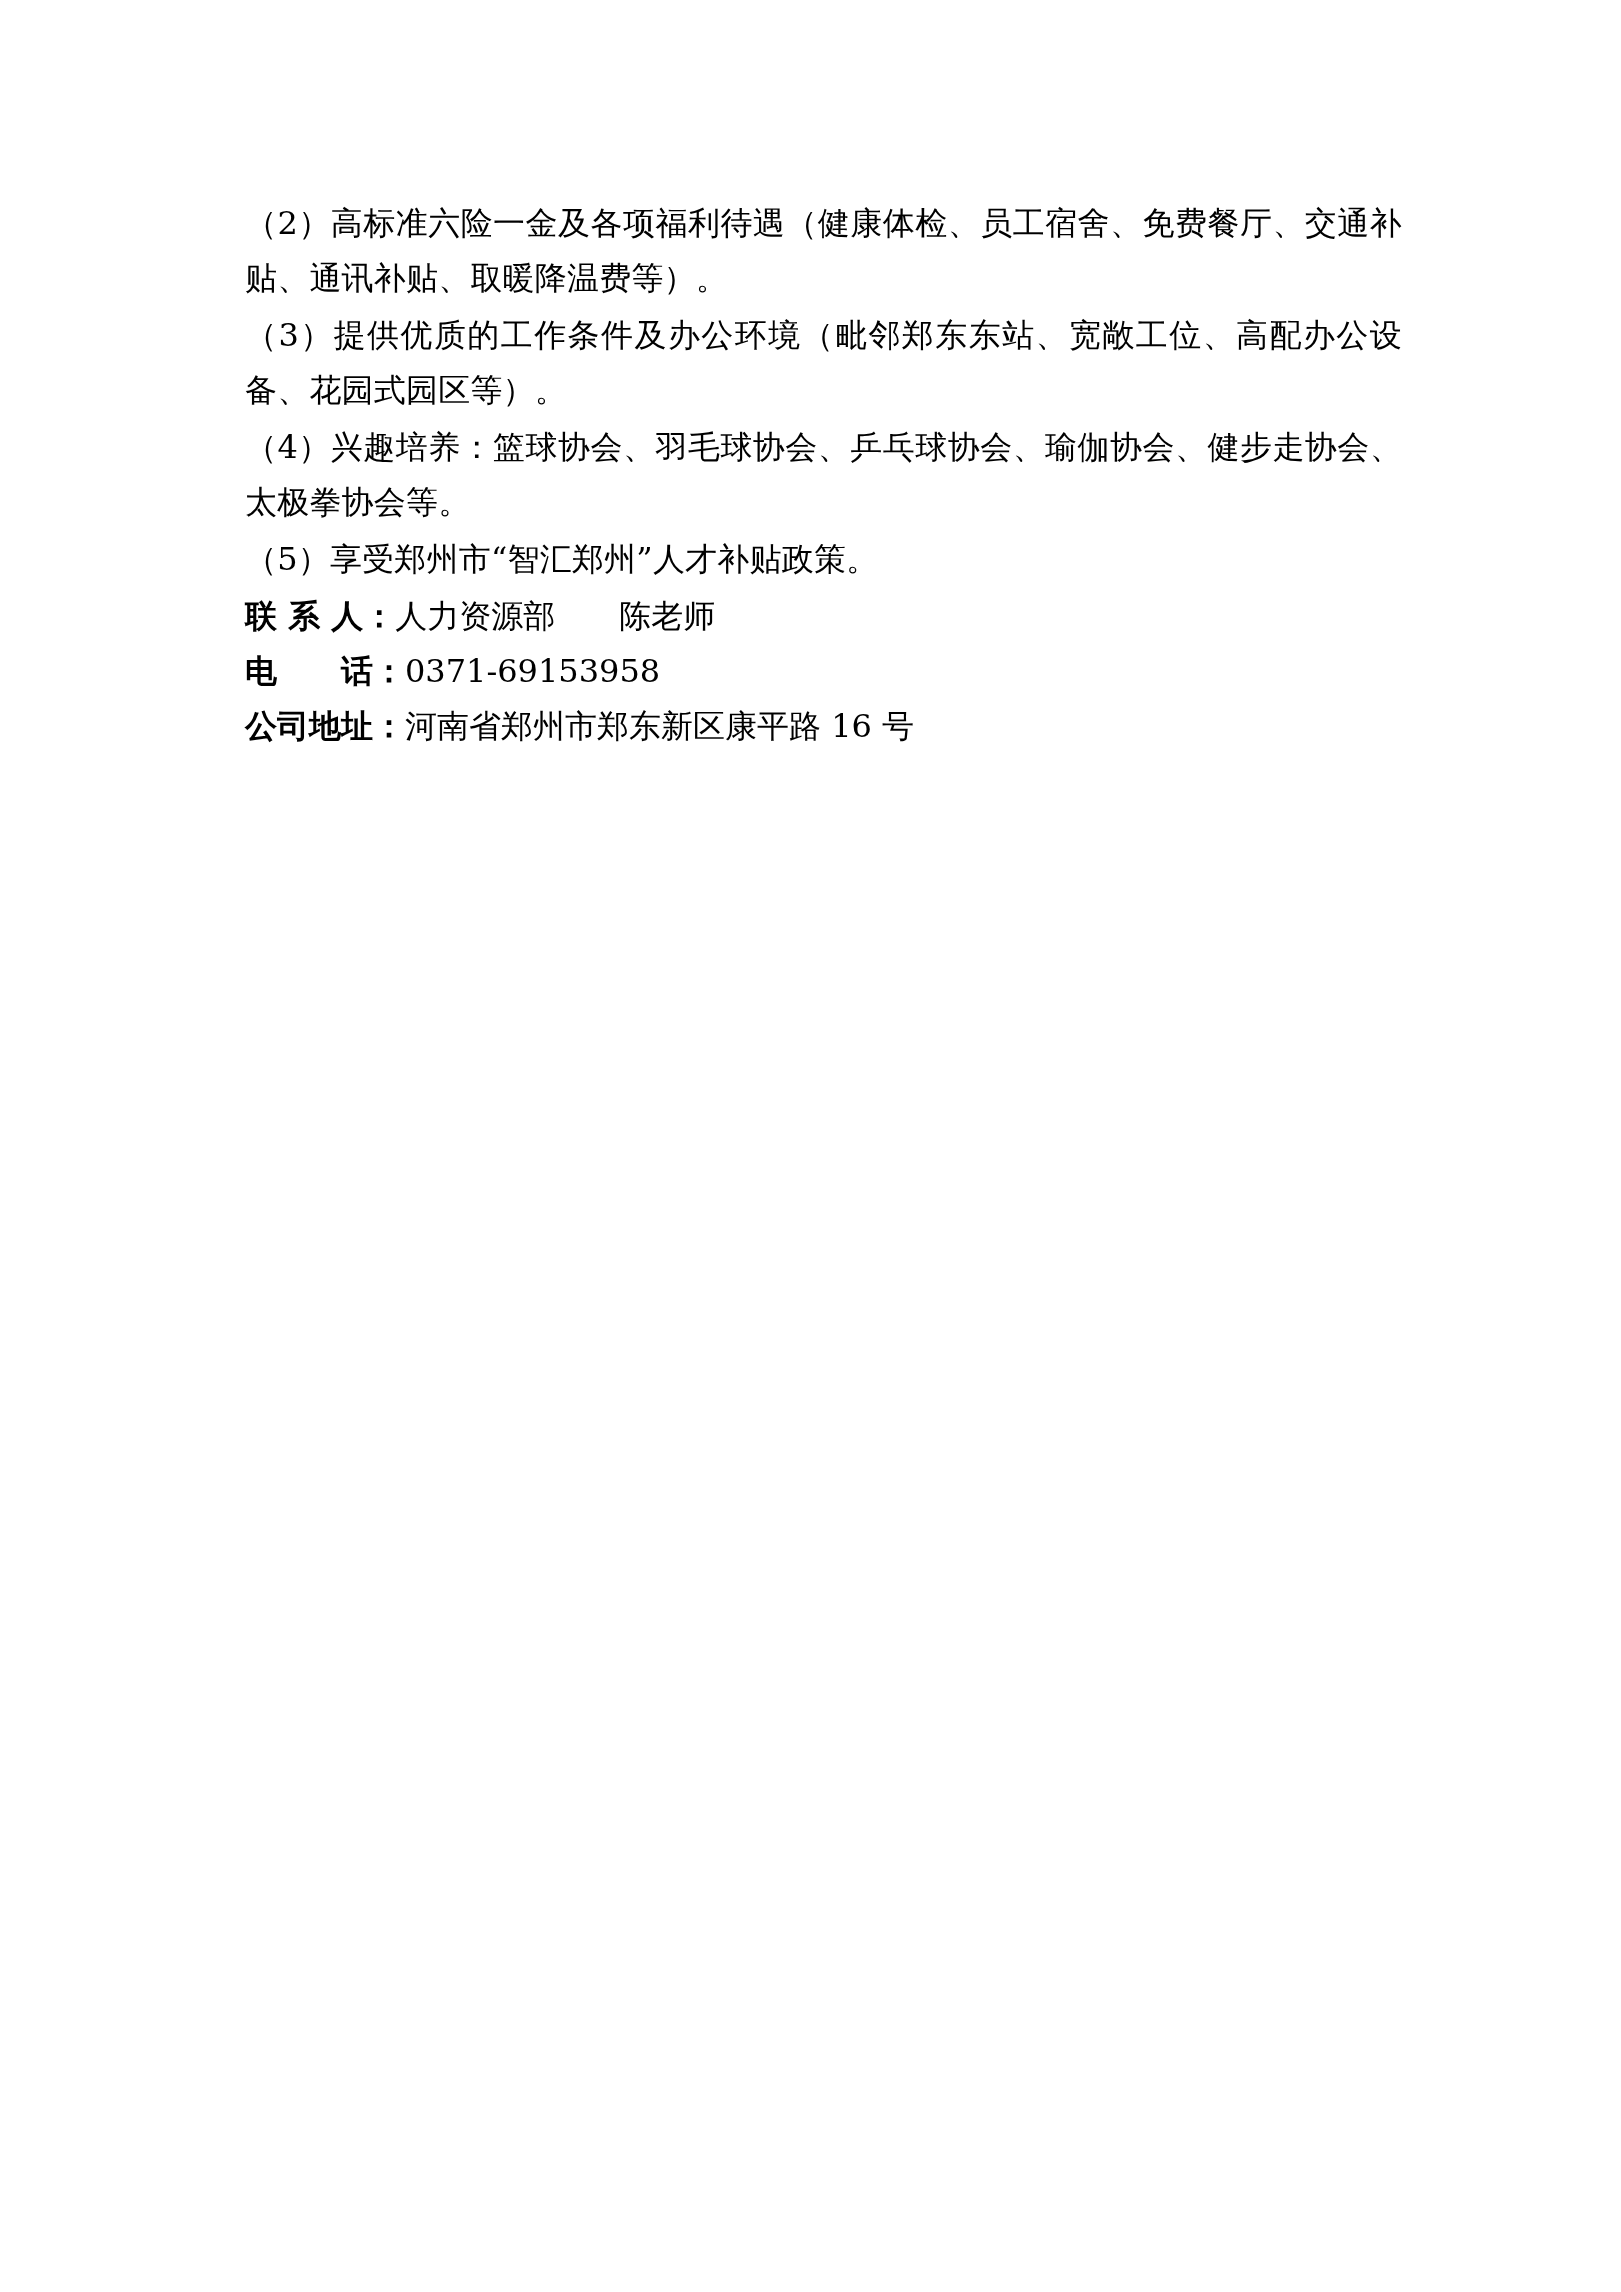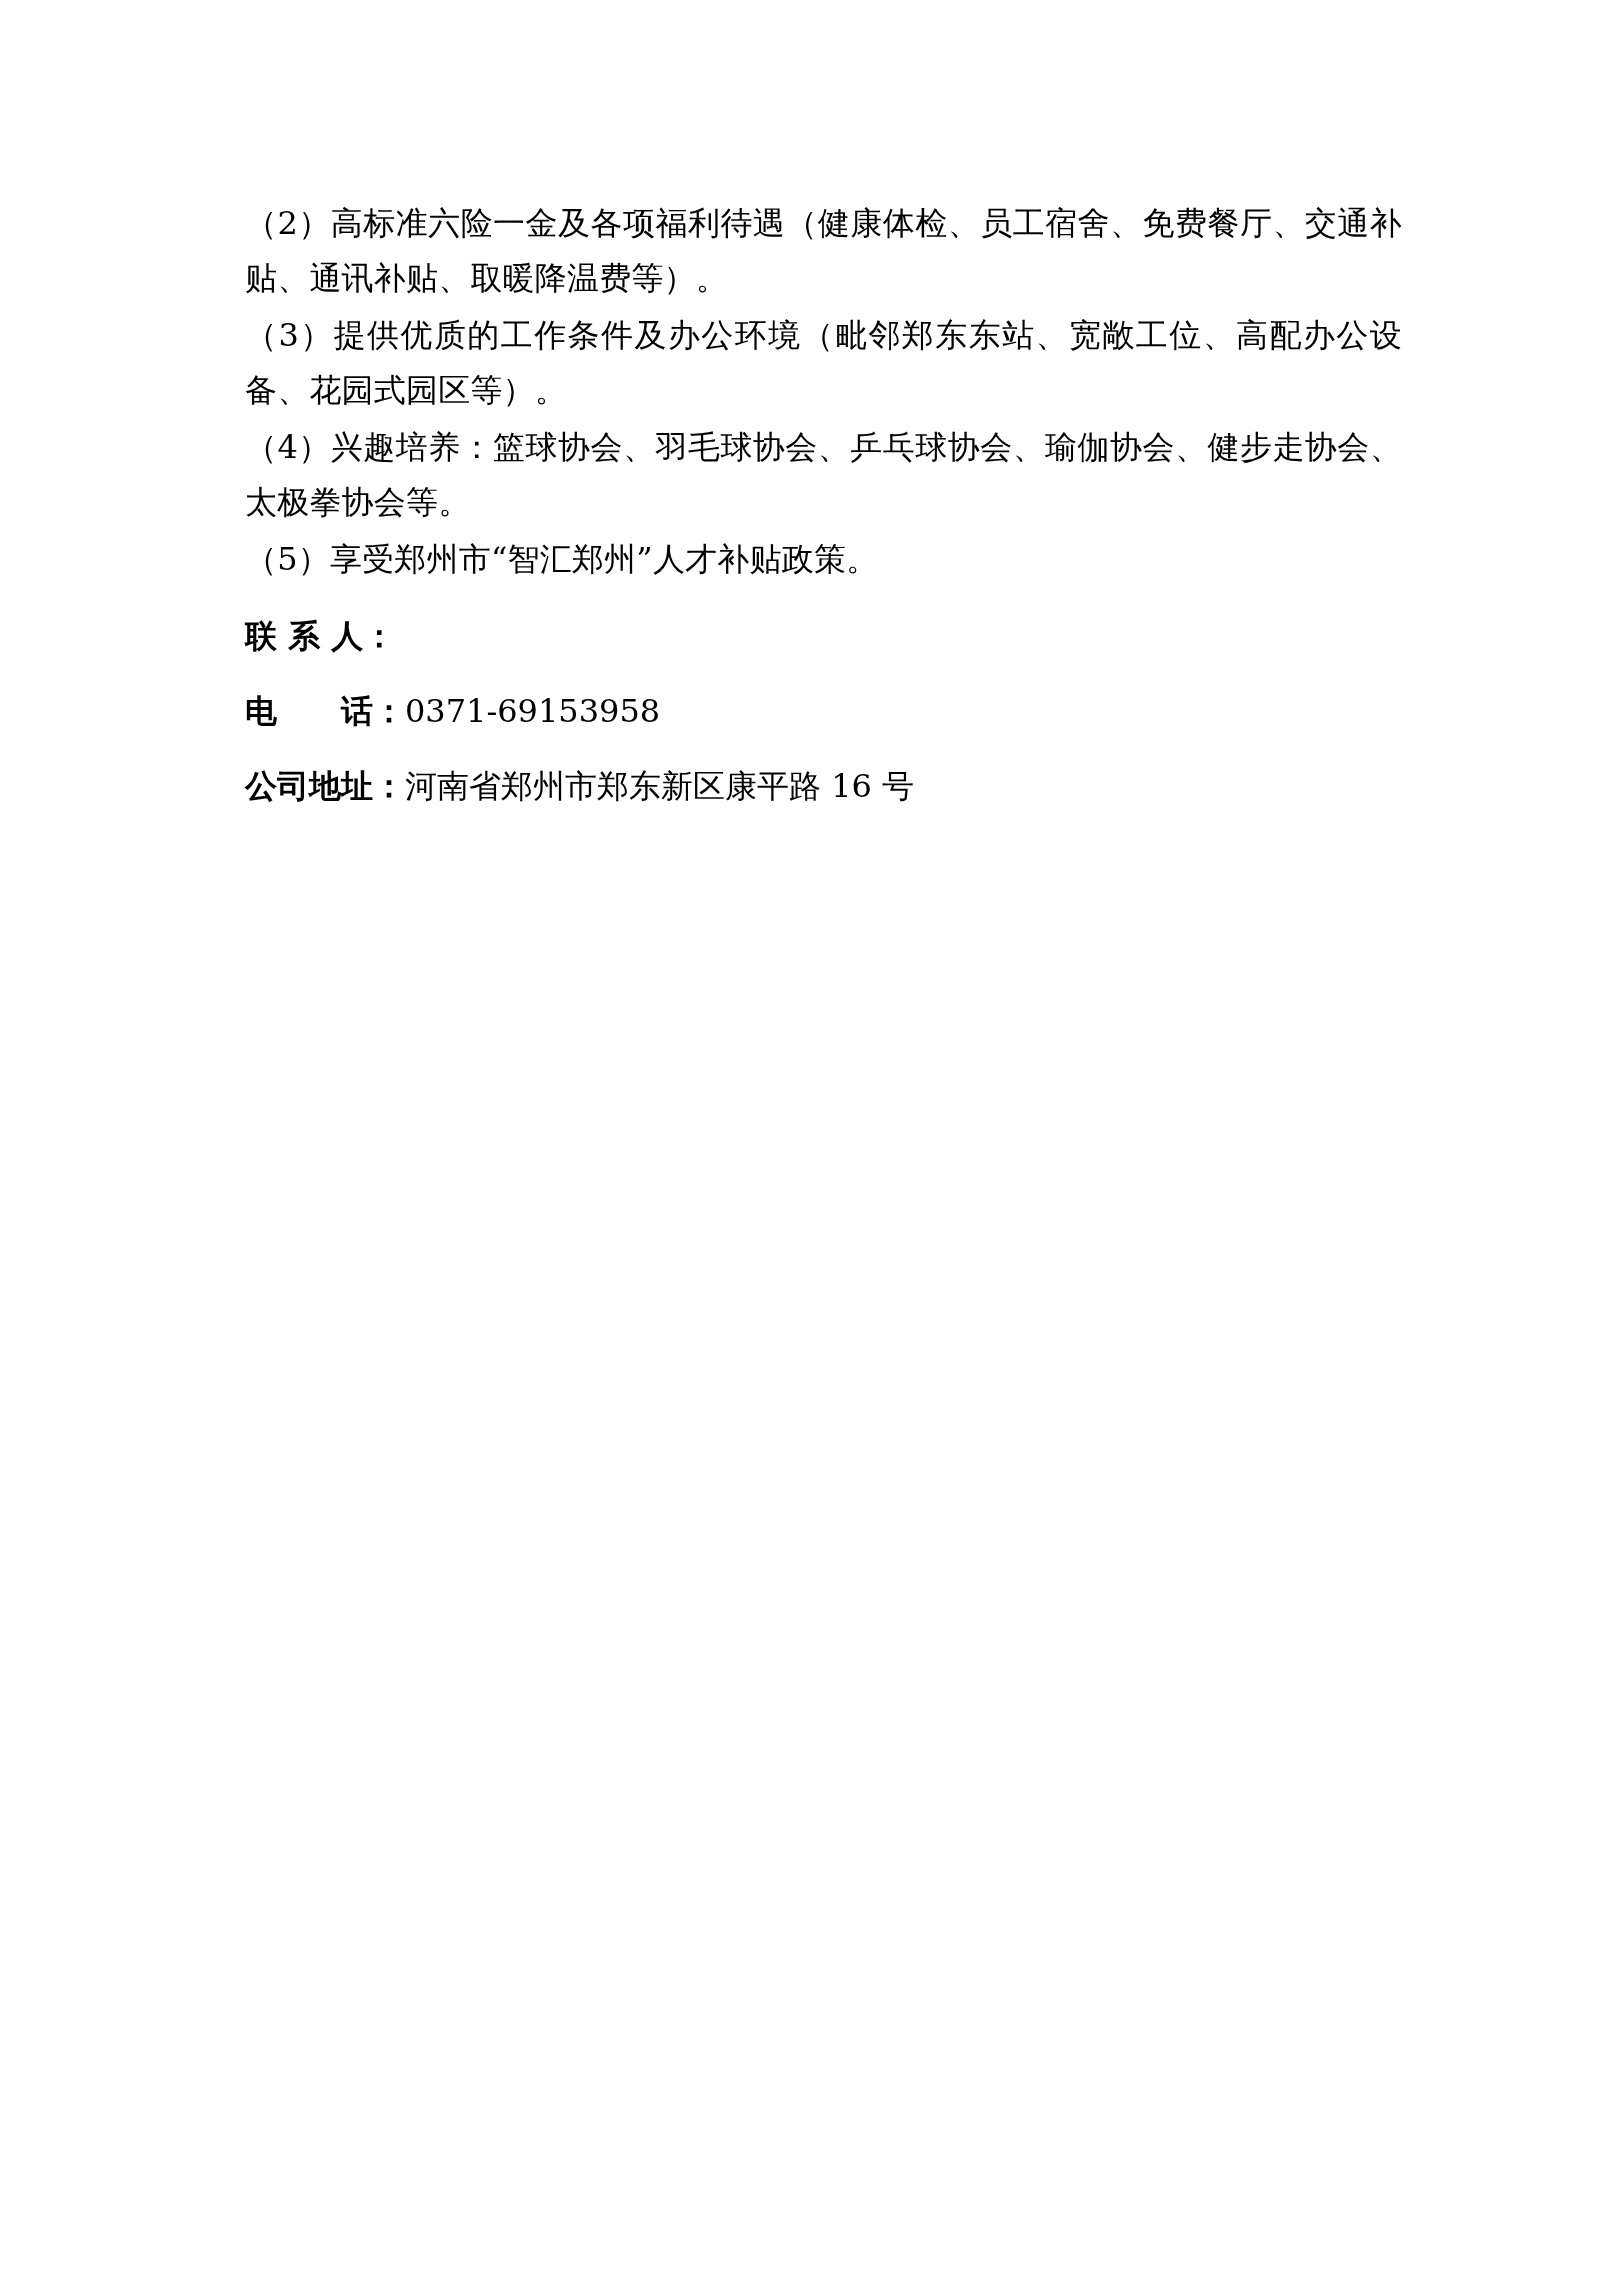--- a/index.html
+++ b/index.html
@@ -37,21 +37,20 @@
   .contact-line {
     font-size: 32px;
     line-height: 1.72;
     margin: 0;
     display: flex;
     align-items: baseline;
   }
   .contact-label {
     font-weight: bold;
     white-space: pre;
-    margin-top: 20px;
   }
   .contact-value {
     white-space: pre;
   }
   .sign-block {
     margin-top: 186px;
     width: 1157px;
     text-align: right;
     padding-right: 9.8px;
   }
@@ -75,20 +74,21 @@
 
   <div class="body-block">
 
     <p class="para">（2）高标准六险一金及各项福利待遇（健康体检、员工宿舍、免费餐厅、交通补贴、通讯补贴、取暖降温费等）。</p>
     <p class="para">（3）提供优质的工作条件及办公环境（毗邻郑东东站、宽敞工位、高配办公设备、花园式园区等）。</p>
     <p class="para">（4）兴趣培养：篮球协会、羽毛球协会、乒乓球协会、瑜伽协会、健步走协会、太极拳协会等。</p>
     <p class="para">（5）享受郑州市“智汇郑州”人才补贴政策。</p>
 
     <div class="contact-line">
       <span class="contact-label">联 系 人：</span>
+      <span class="contact-value">人力资源部　　陈老师</span>
     </div>
 
     <div class="contact-line">
       <span class="contact-label">电　　话：</span>
       <span class="contact-value">0371-69153958</span>
     </div>
 
     <div class="contact-line">
       <span class="contact-label">公司地址：</span>
       <span class="contact-value">河南省郑州市郑东新区康平路 16 号</span>

